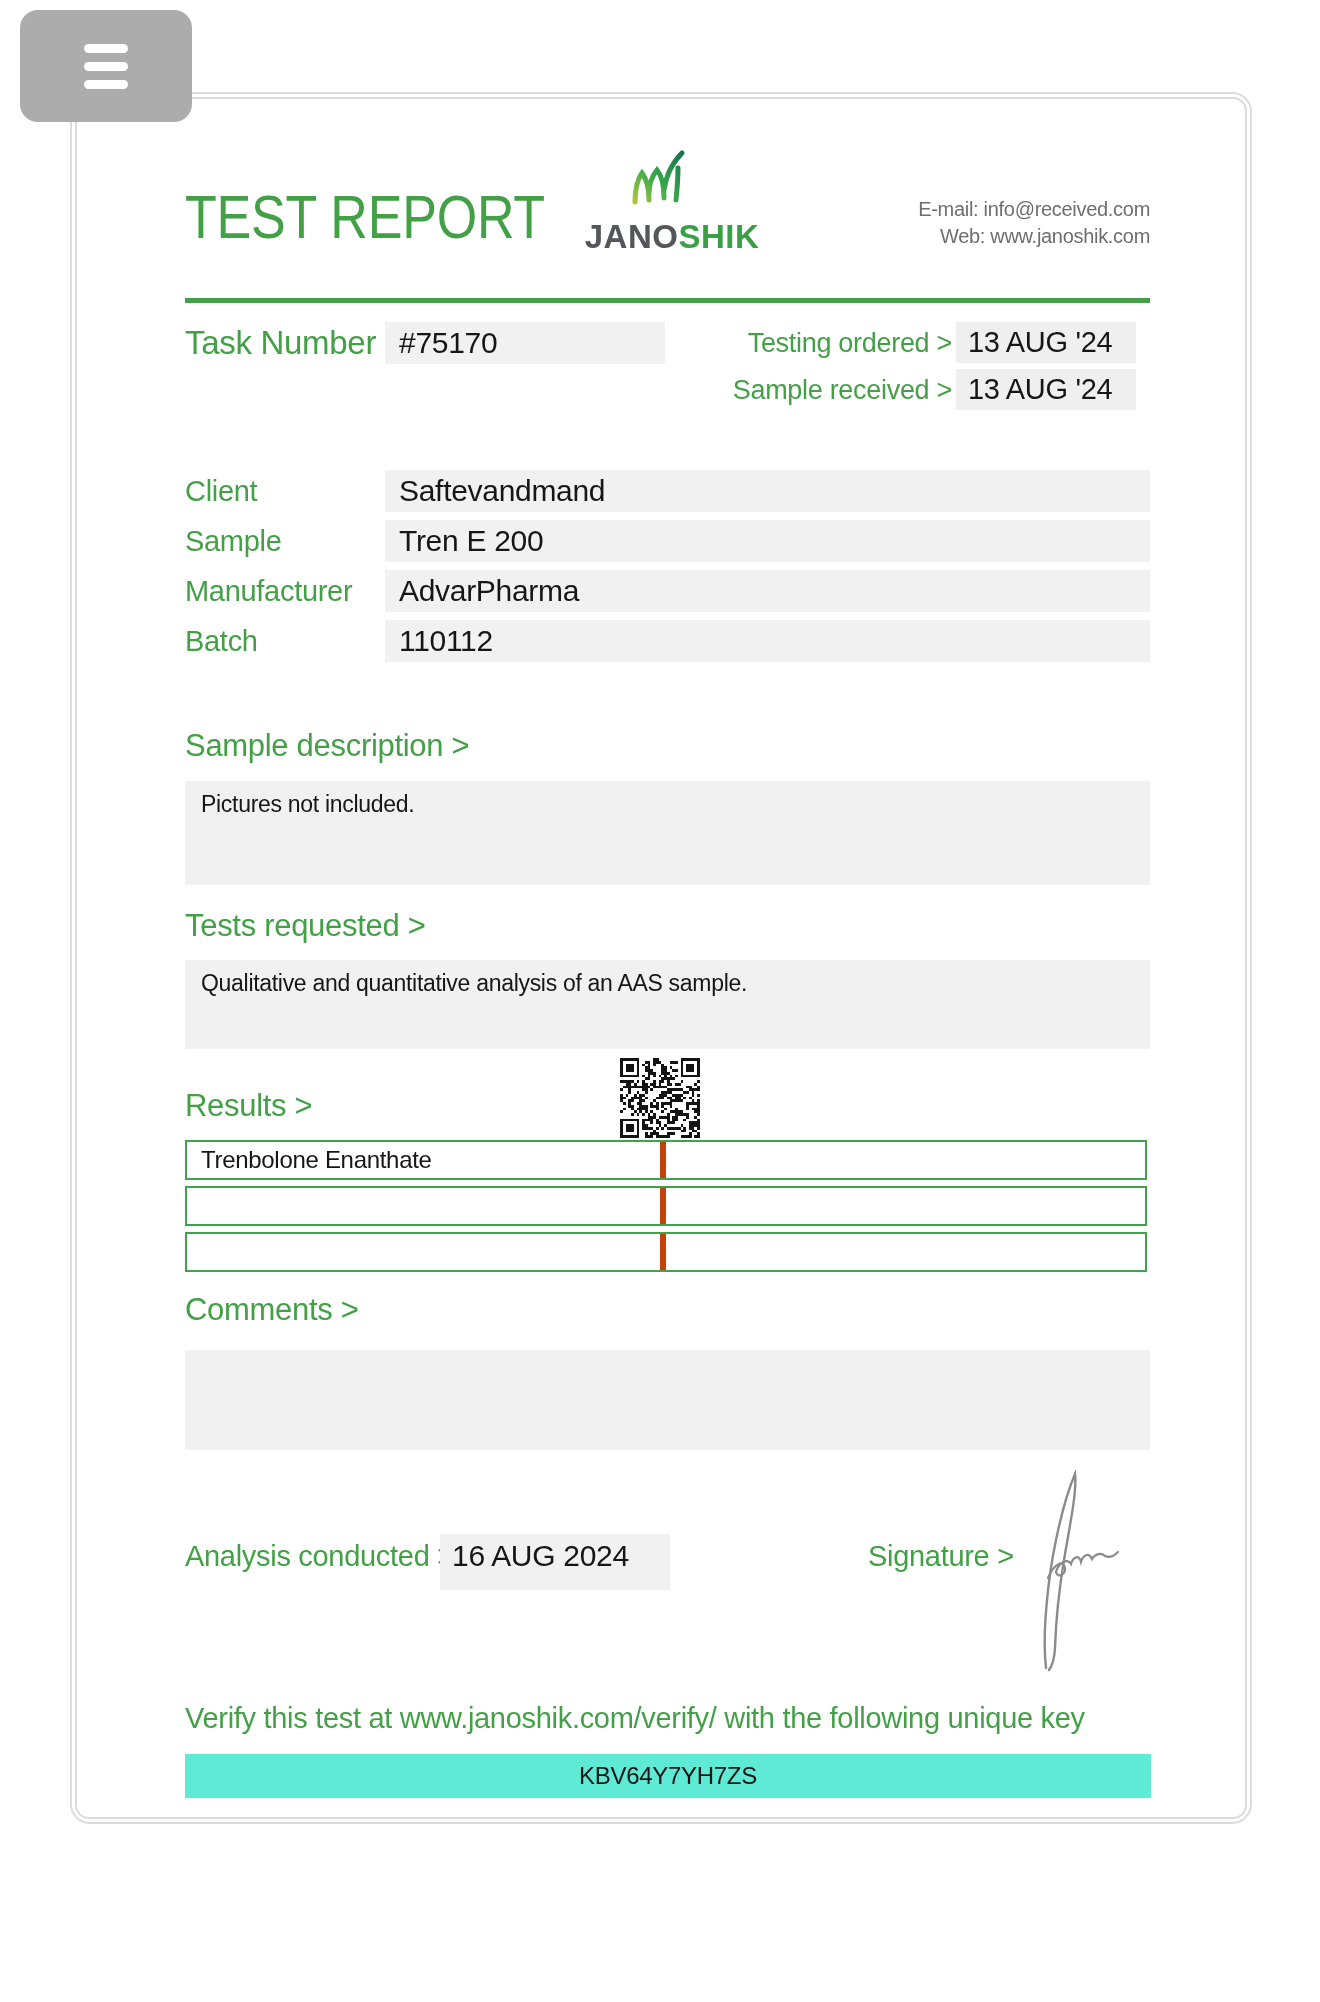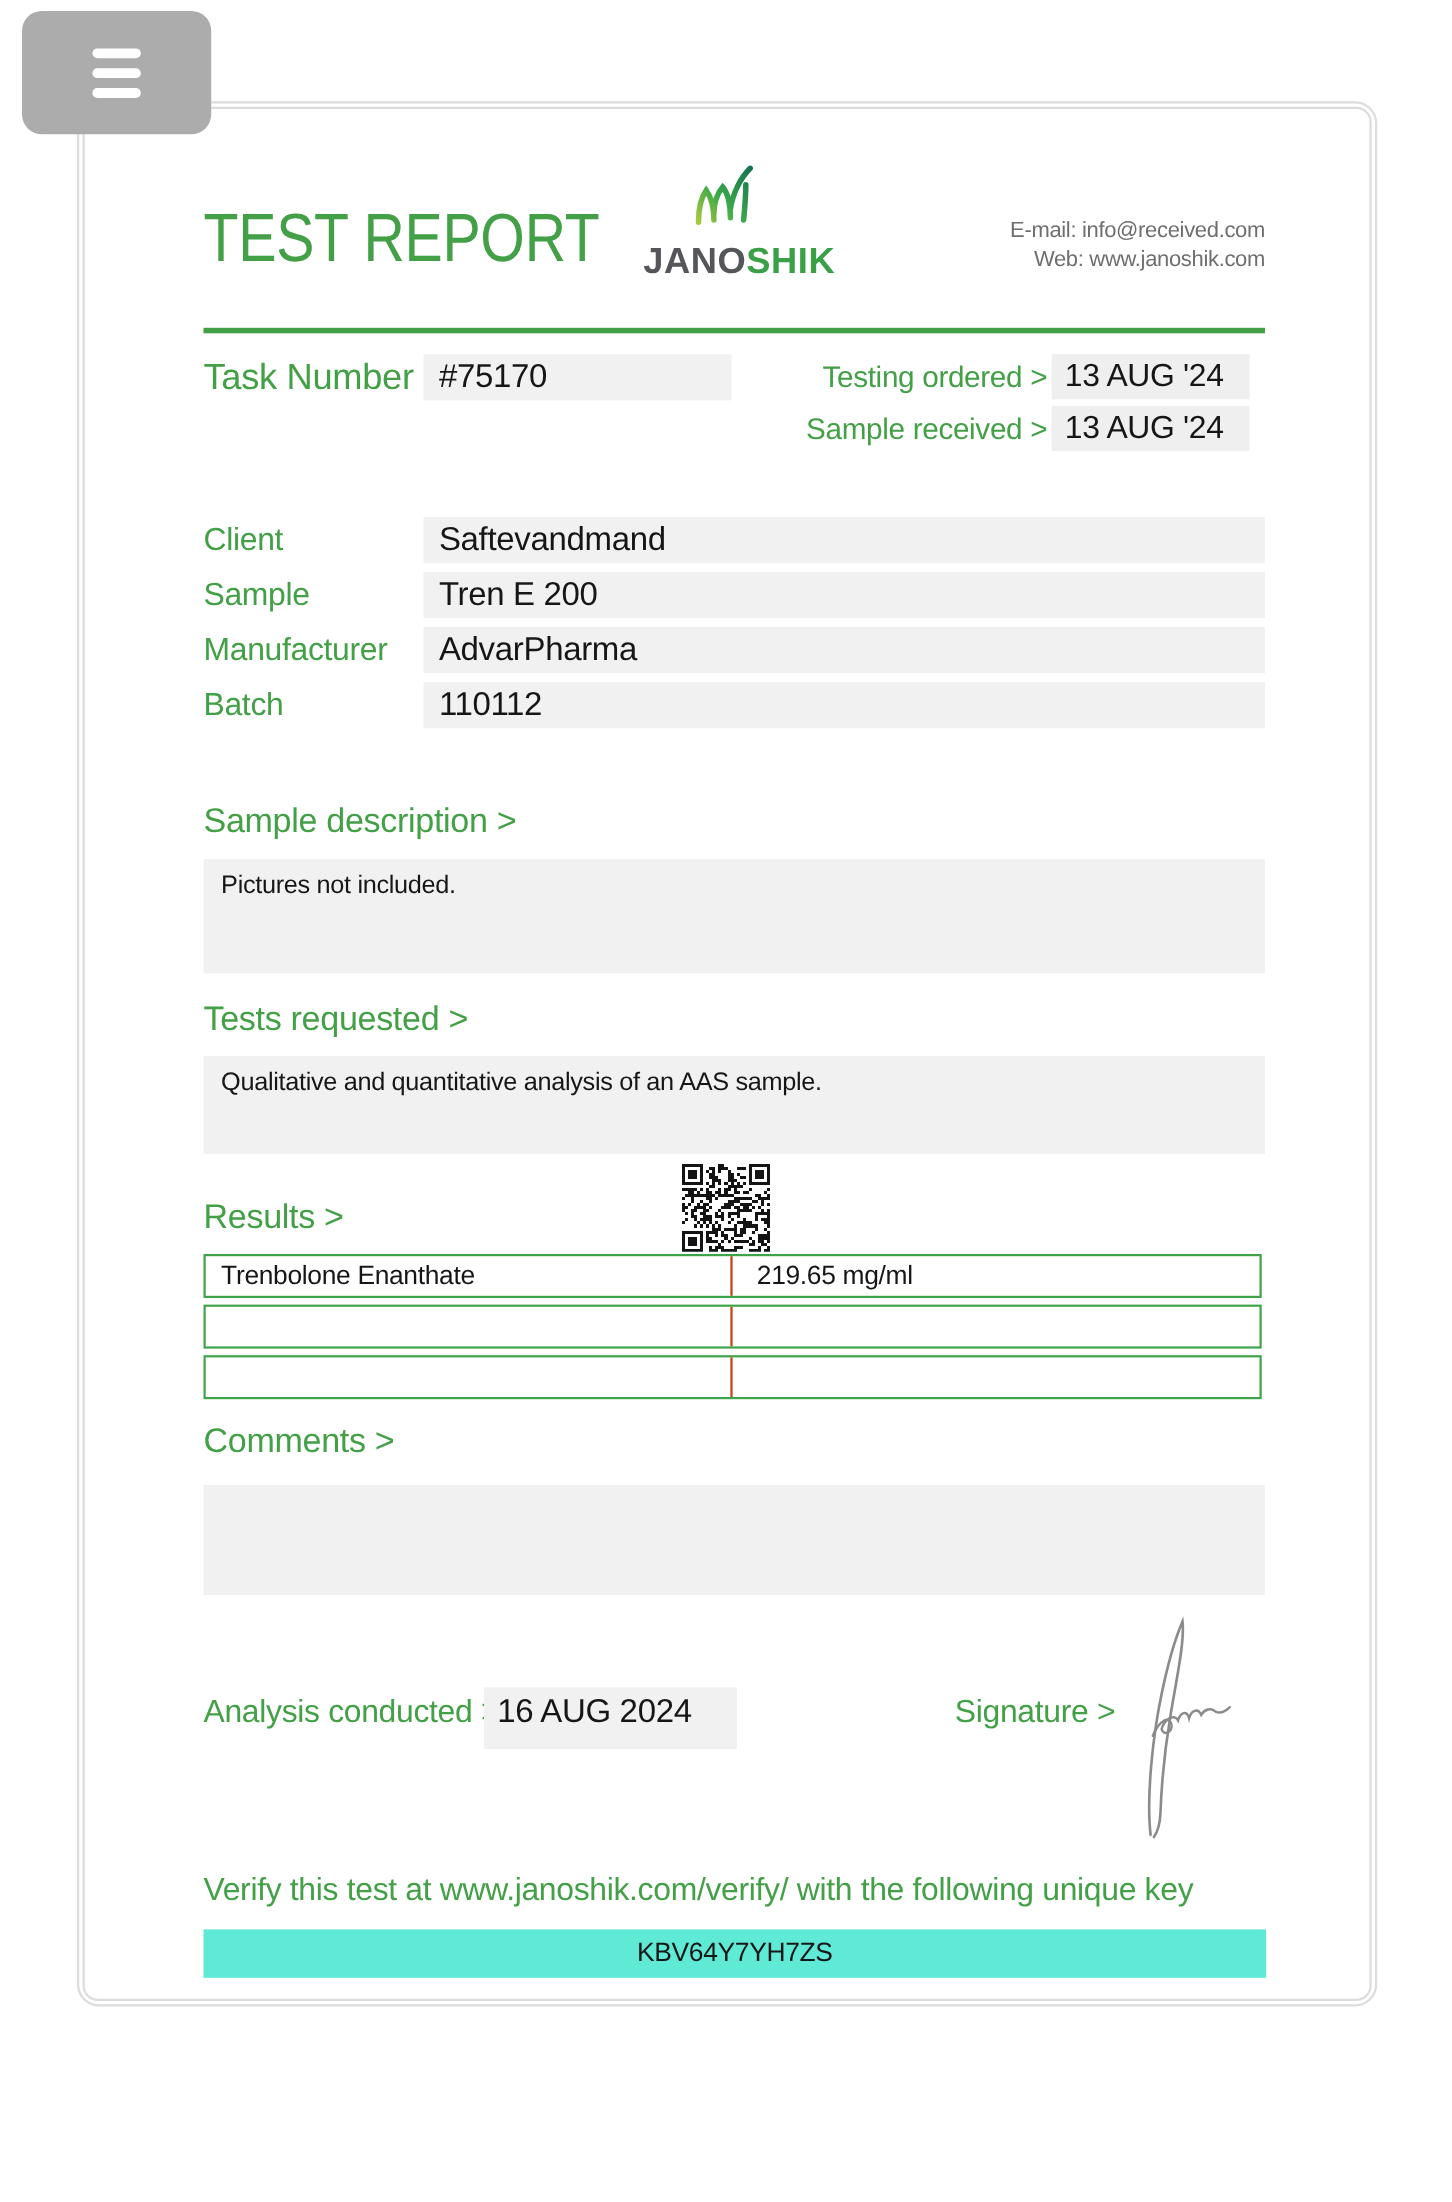--- a/index.html
+++ b/index.html
@@ -60,21 +60,21 @@
   .sec-box{position:absolute;left:185px;width:965px;background:#f1f1f1;box-sizing:border-box;
     font-size:23px;padding:10px 16px;}
   .b-desc{top:781px;height:104px;}
   .b-tests{top:960px;height:89px;}
   .b-comments{top:1350px;height:100px;}
   
   .qr{position:absolute;left:620px;top:1058px;width:80px;height:80px;}
   .rtable-row{position:absolute;left:185px;width:962px;height:40px;border:2px solid #3ea34b;
     box-sizing:border-box;display:flex;background:#fff;}
   .t0{top:1140px;}.t1{top:1186px;}.t2{top:1232px;}
-  .cell-a{width:50%;border-right:2px solid #c2410c;box-sizing:border-box;display:flex;
+  .cell-a{width:50%;border-right:6px solid #c2410c;box-sizing:border-box;display:flex;
     align-items:center;padding-left:14px;font-size:24px;}
   .cell-b{flex:1;display:flex;align-items:center;padding-left:22px;font-size:24px;}
   
   .analysis-label{position:absolute;left:185px;top:1534px;font-size:29px;line-height:44px;}
   .analysis-box{position:absolute;left:440px;top:1534px;width:230px;height:56px;background:#f1f1f1;
     font-size:30px;line-height:44px;padding-left:12px;box-sizing:border-box;}
   .signature-label{position:absolute;left:868px;top:1534px;font-size:29px;line-height:44px;}
   .signature{position:absolute;left:1012px;top:1466px;width:110px;height:210px;}
   .verify-text{position:absolute;left:185px;top:1700px;width:980px;font-size:29px;line-height:36px;
     color:#43a047;white-space:nowrap;}
@@ -468,21 +468,20 @@
       <rect x="23" y="28" width="1" height="1" fill="#141414"></rect>
       <rect x="24" y="28" width="1" height="1" fill="#141414"></rect>
       <rect x="25" y="28" width="1" height="1" fill="#141414"></rect>
       <rect x="27" y="28" width="1" height="1" fill="#141414"></rect>
       <rect x="28" y="28" width="1" height="1" fill="#141414"></rect>
     </svg>
   <div class="sec-heading glabel h-results">Results &gt;</div>
 
   <div class="rtable-row t0">
     <div class="cell-a">Trenbolone Enanthate</div>
-    <div class="cell-b">219.65 mg/ml</div>
   </div>
   <div class="rtable-row t1">
     <div class="cell-a"></div>
     <div class="cell-b"></div>
   </div>
   <div class="rtable-row t2">
     <div class="cell-a"></div>
     <div class="cell-b"></div>
   </div>
 

